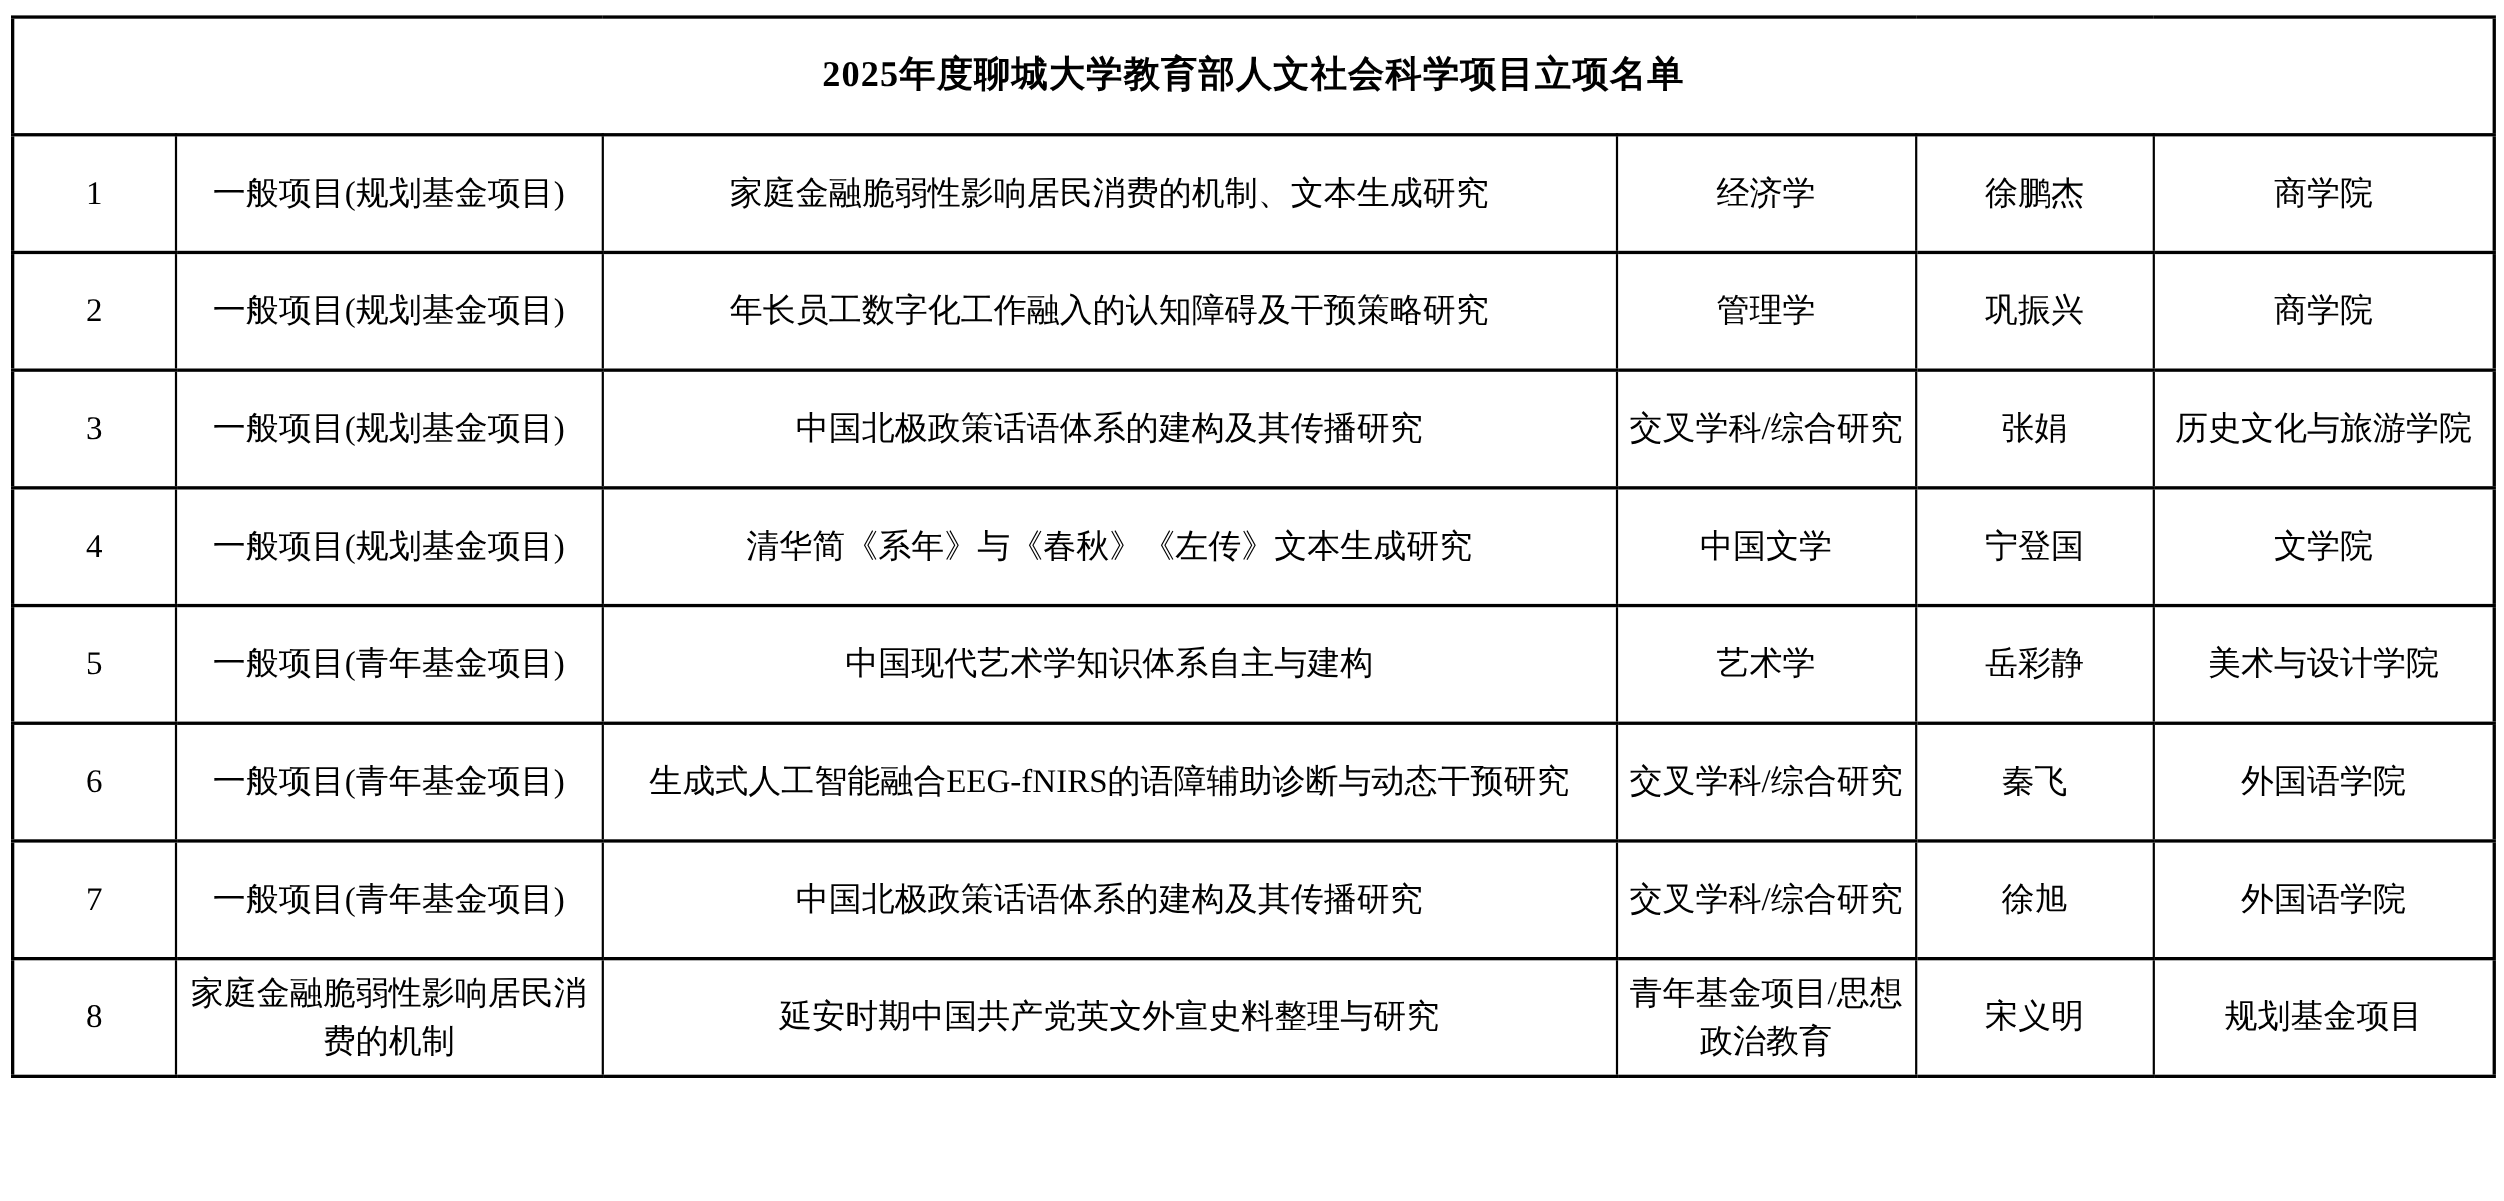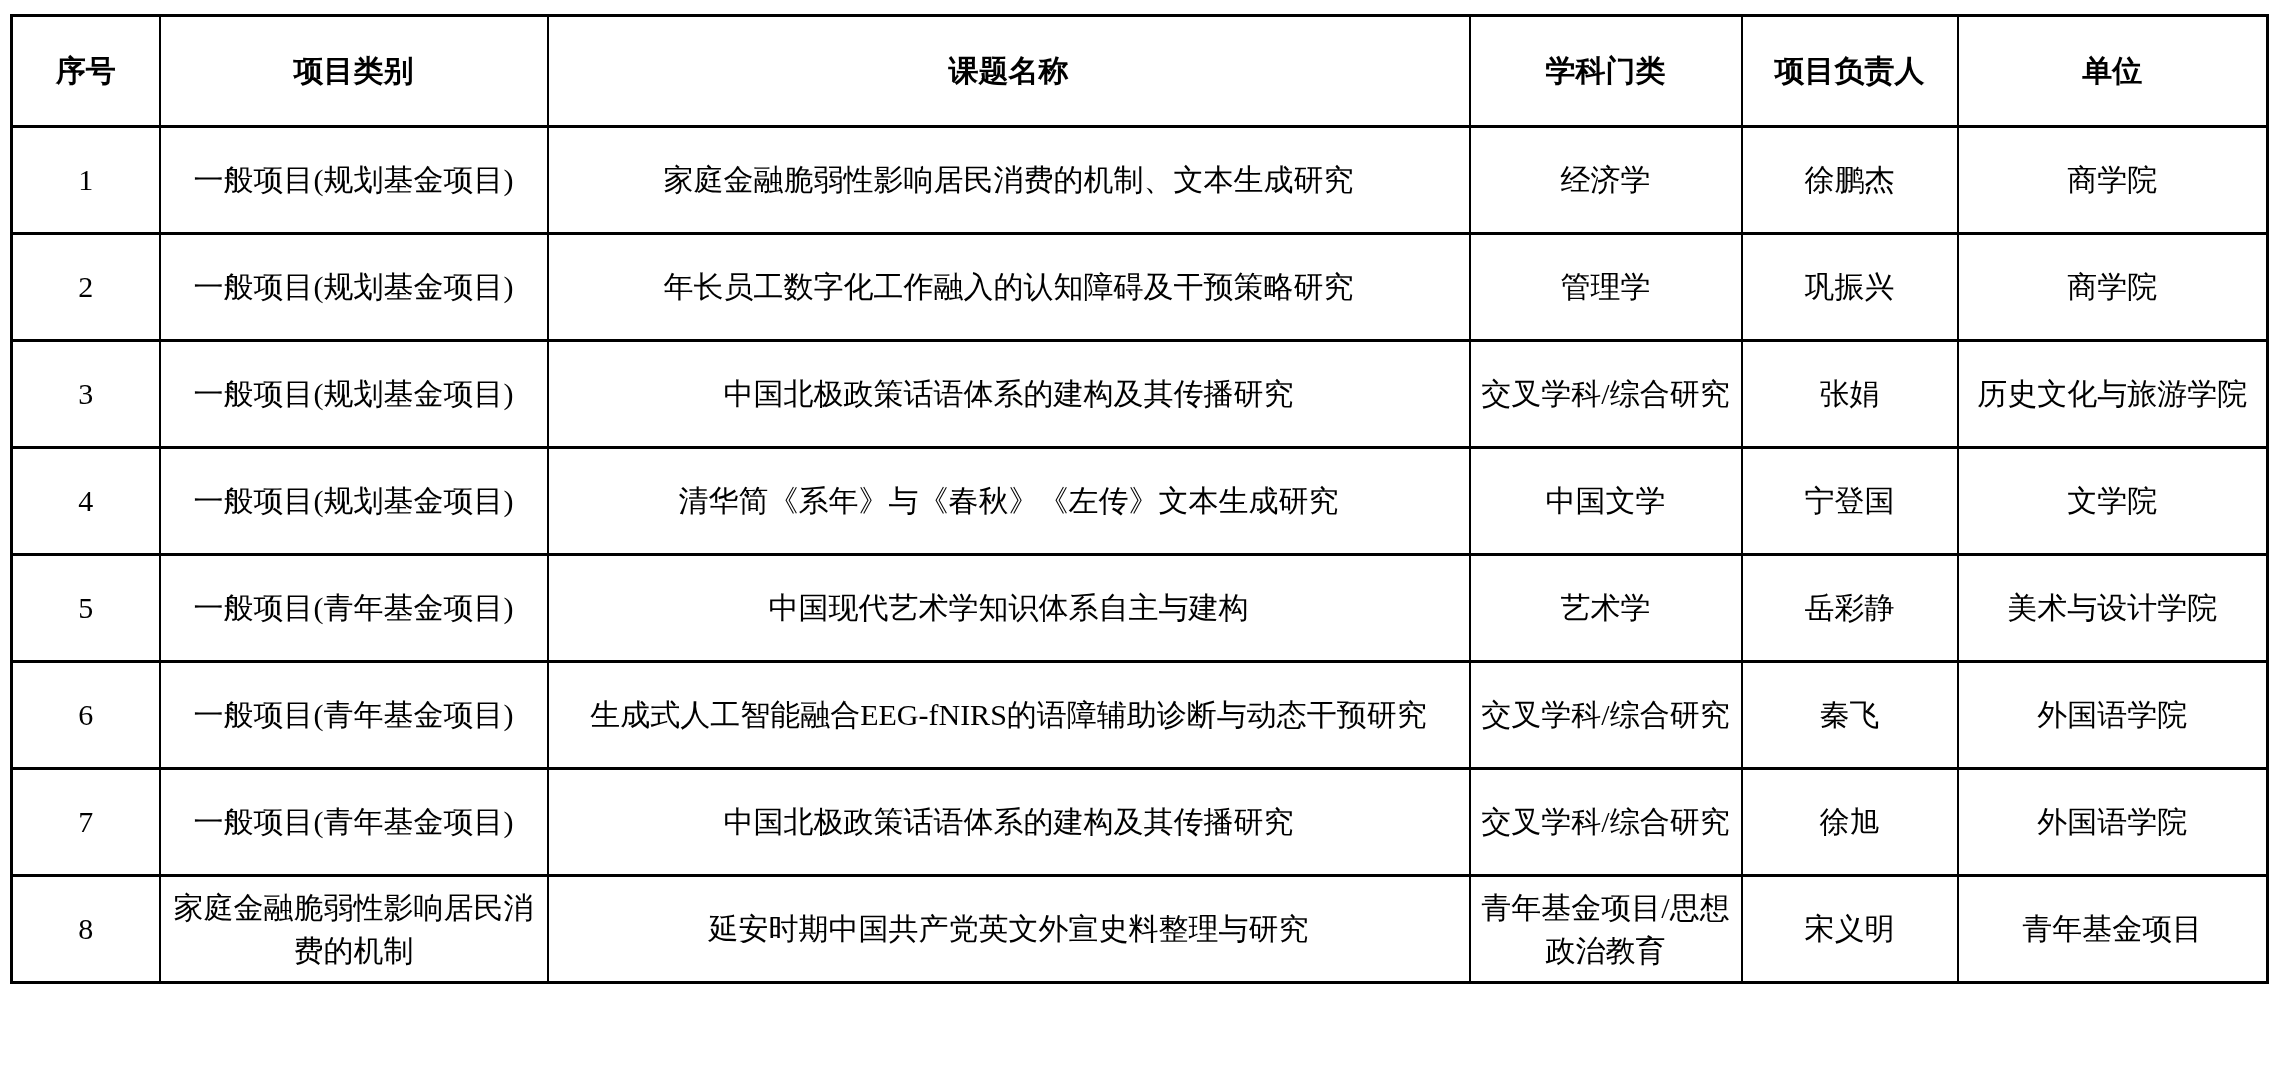--- a/index.html
+++ b/index.html
@@ -65,27 +65,22 @@
   <table class="grid">
     <colgroup>
       <col class="c-no">
         <col class="c-cat">
         <col class="c-name">
       <col class="c-disc">
         <col class="c-leader">
         <col class="c-unit">
     </colgroup>
     <thead>
-      <tr class="header-row">
-        <th>序号</th>
-        <th>项目类别</th>
-        <th>课题名称</th>
-        <th>学科门类</th>
-        <th>项目负责人</th>
-        <th>单位</th>
+      <tr class="title-row">
+        <th colspan="6">2025年度聊城大学教育部人文社会科学项目立项名单</th>
       </tr>
     </thead>
     <tbody>
       <tr class="data-row">
         <td>1</td>
         <td>一般项目(规划基金项目)</td>
         <td>家庭金融脆弱性影响居民消费的机制、文本生成研究</td>
         <td>经济学</td>
         <td>徐鹏杰</td>
         <td>商学院</td>
@@ -137,17 +132,17 @@
         <td>交叉学科/综合研究</td>
         <td>徐旭</td>
         <td>外国语学院</td>
       </tr>
       <tr class="data-row">
         <td>8</td>
         <td>家庭金融脆弱性影响居民消费的机制</td>
         <td>延安时期中国共产党英文外宣史料整理与研究</td>
         <td>青年基金项目/思想政治教育</td>
         <td>宋义明</td>
-        <td>青年基金项目</td>
+        <td>规划基金项目</td>
       </tr>
     </tbody>
   </table>
 </div>
 
 </body></html>

